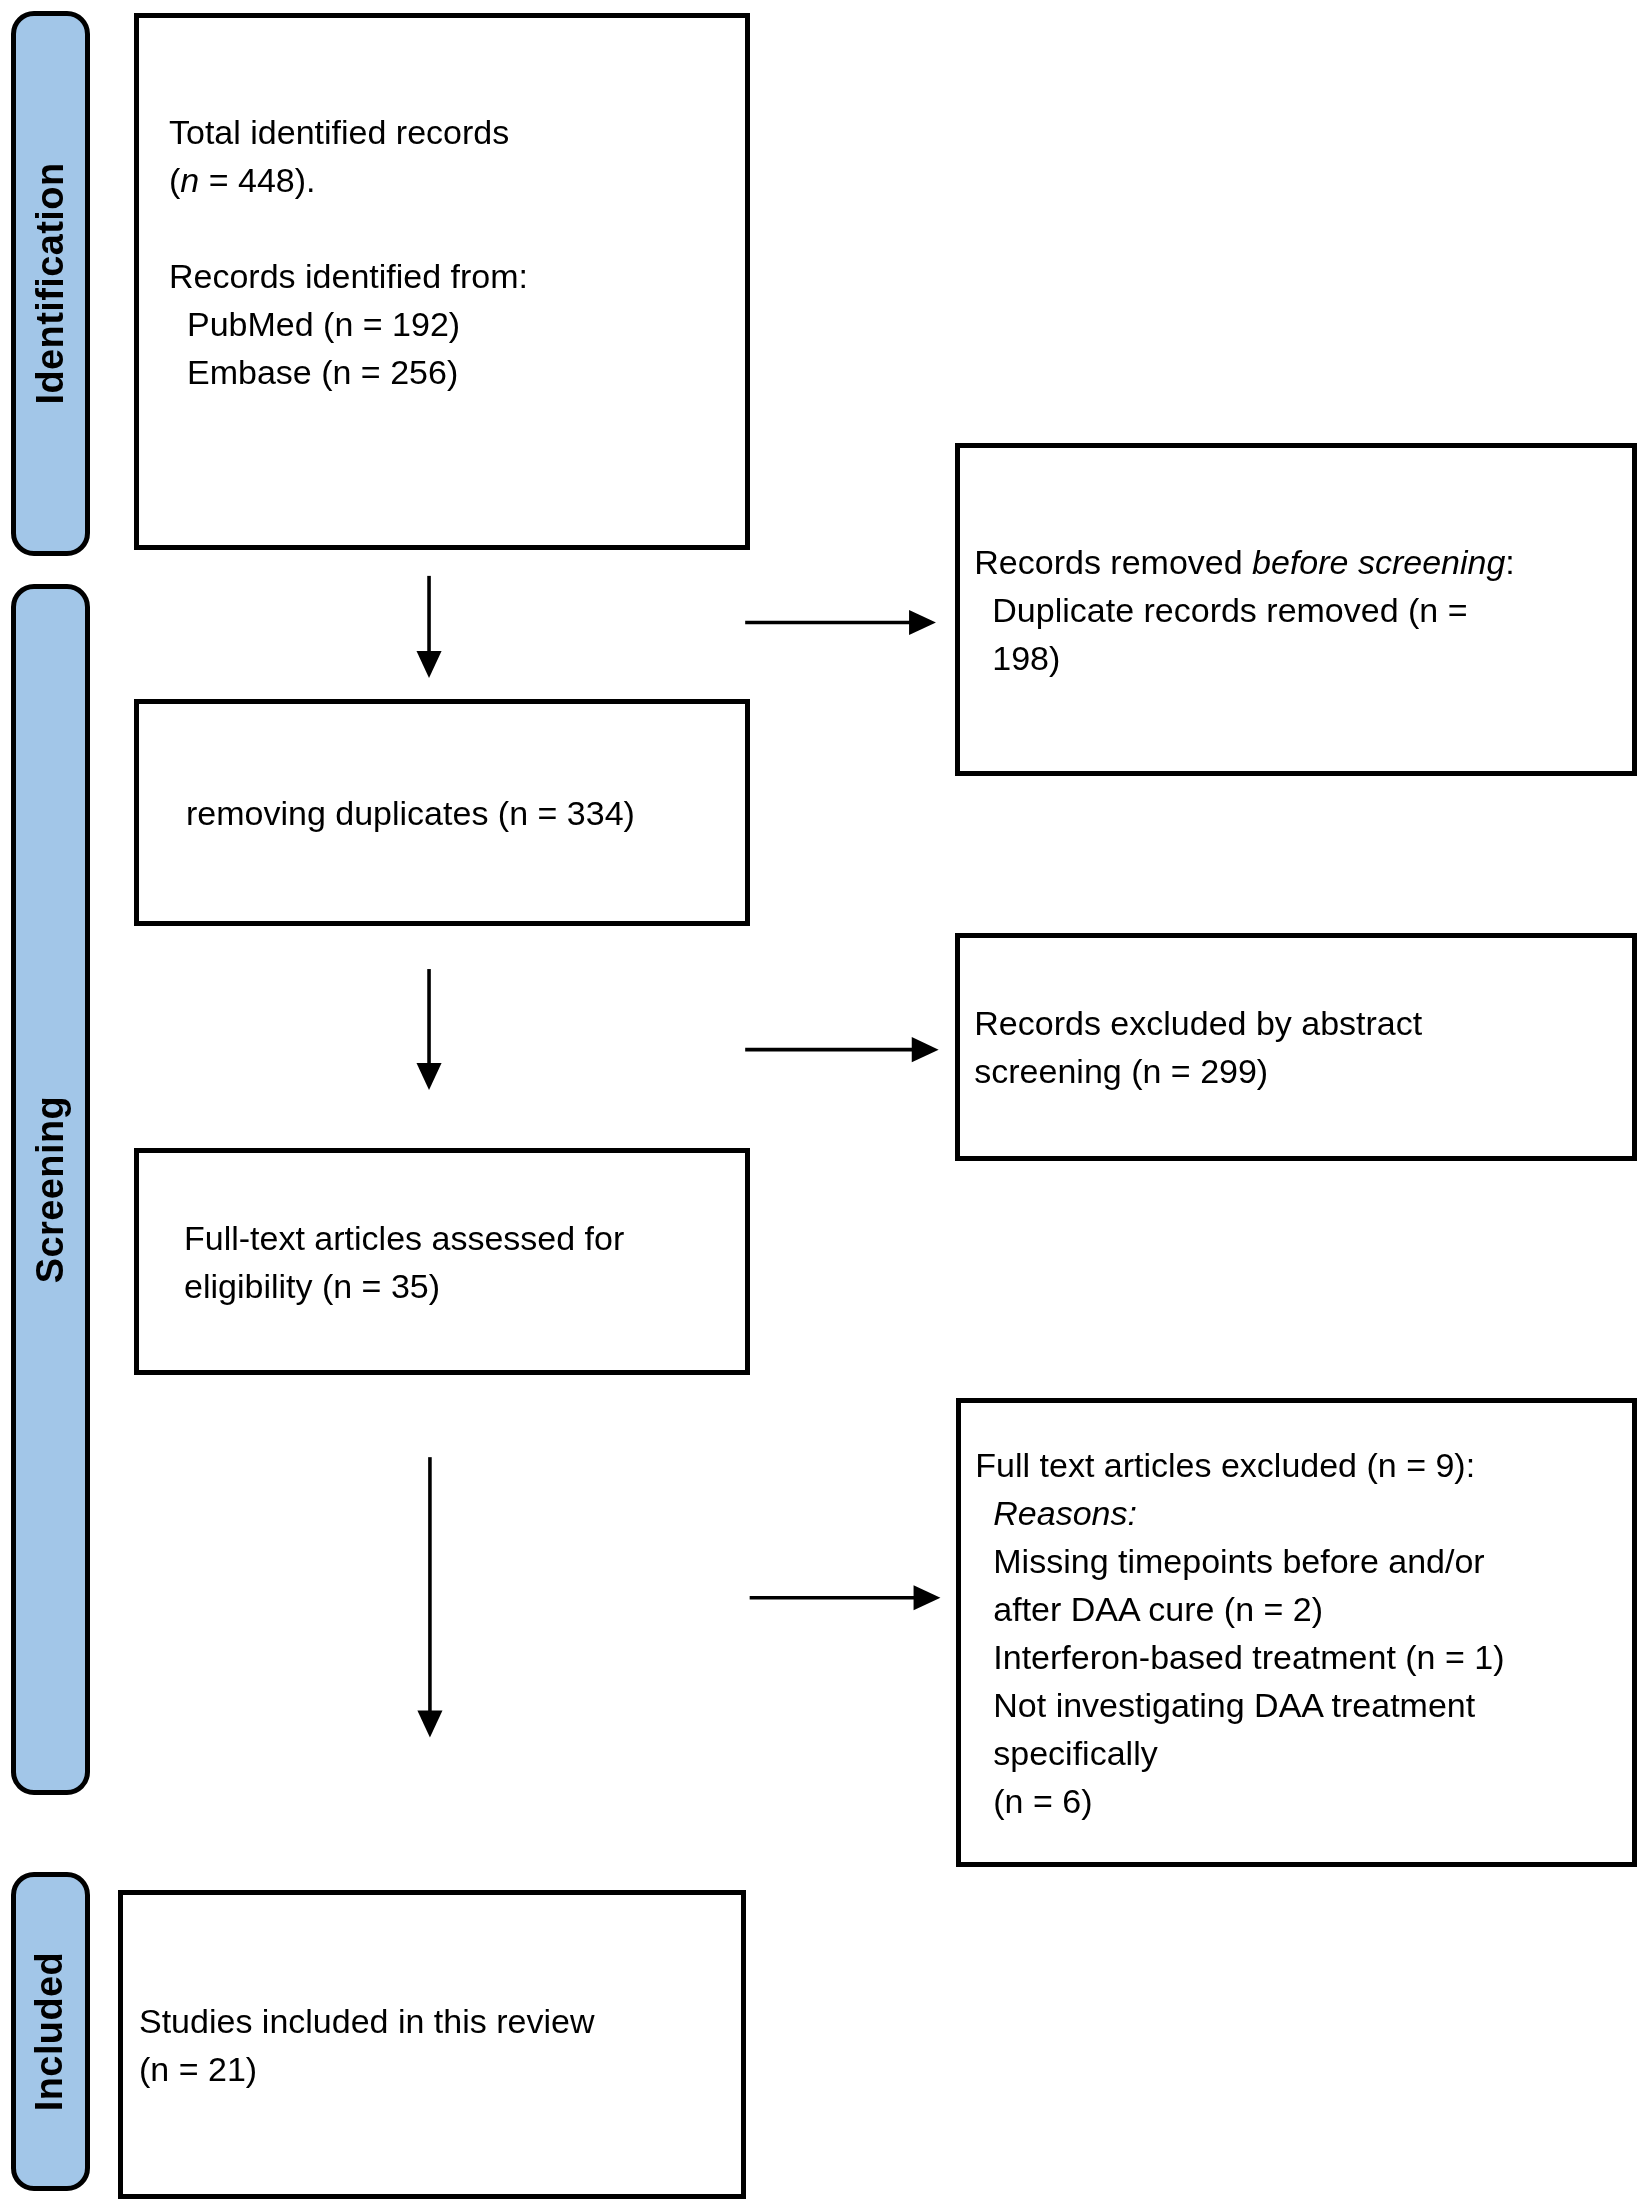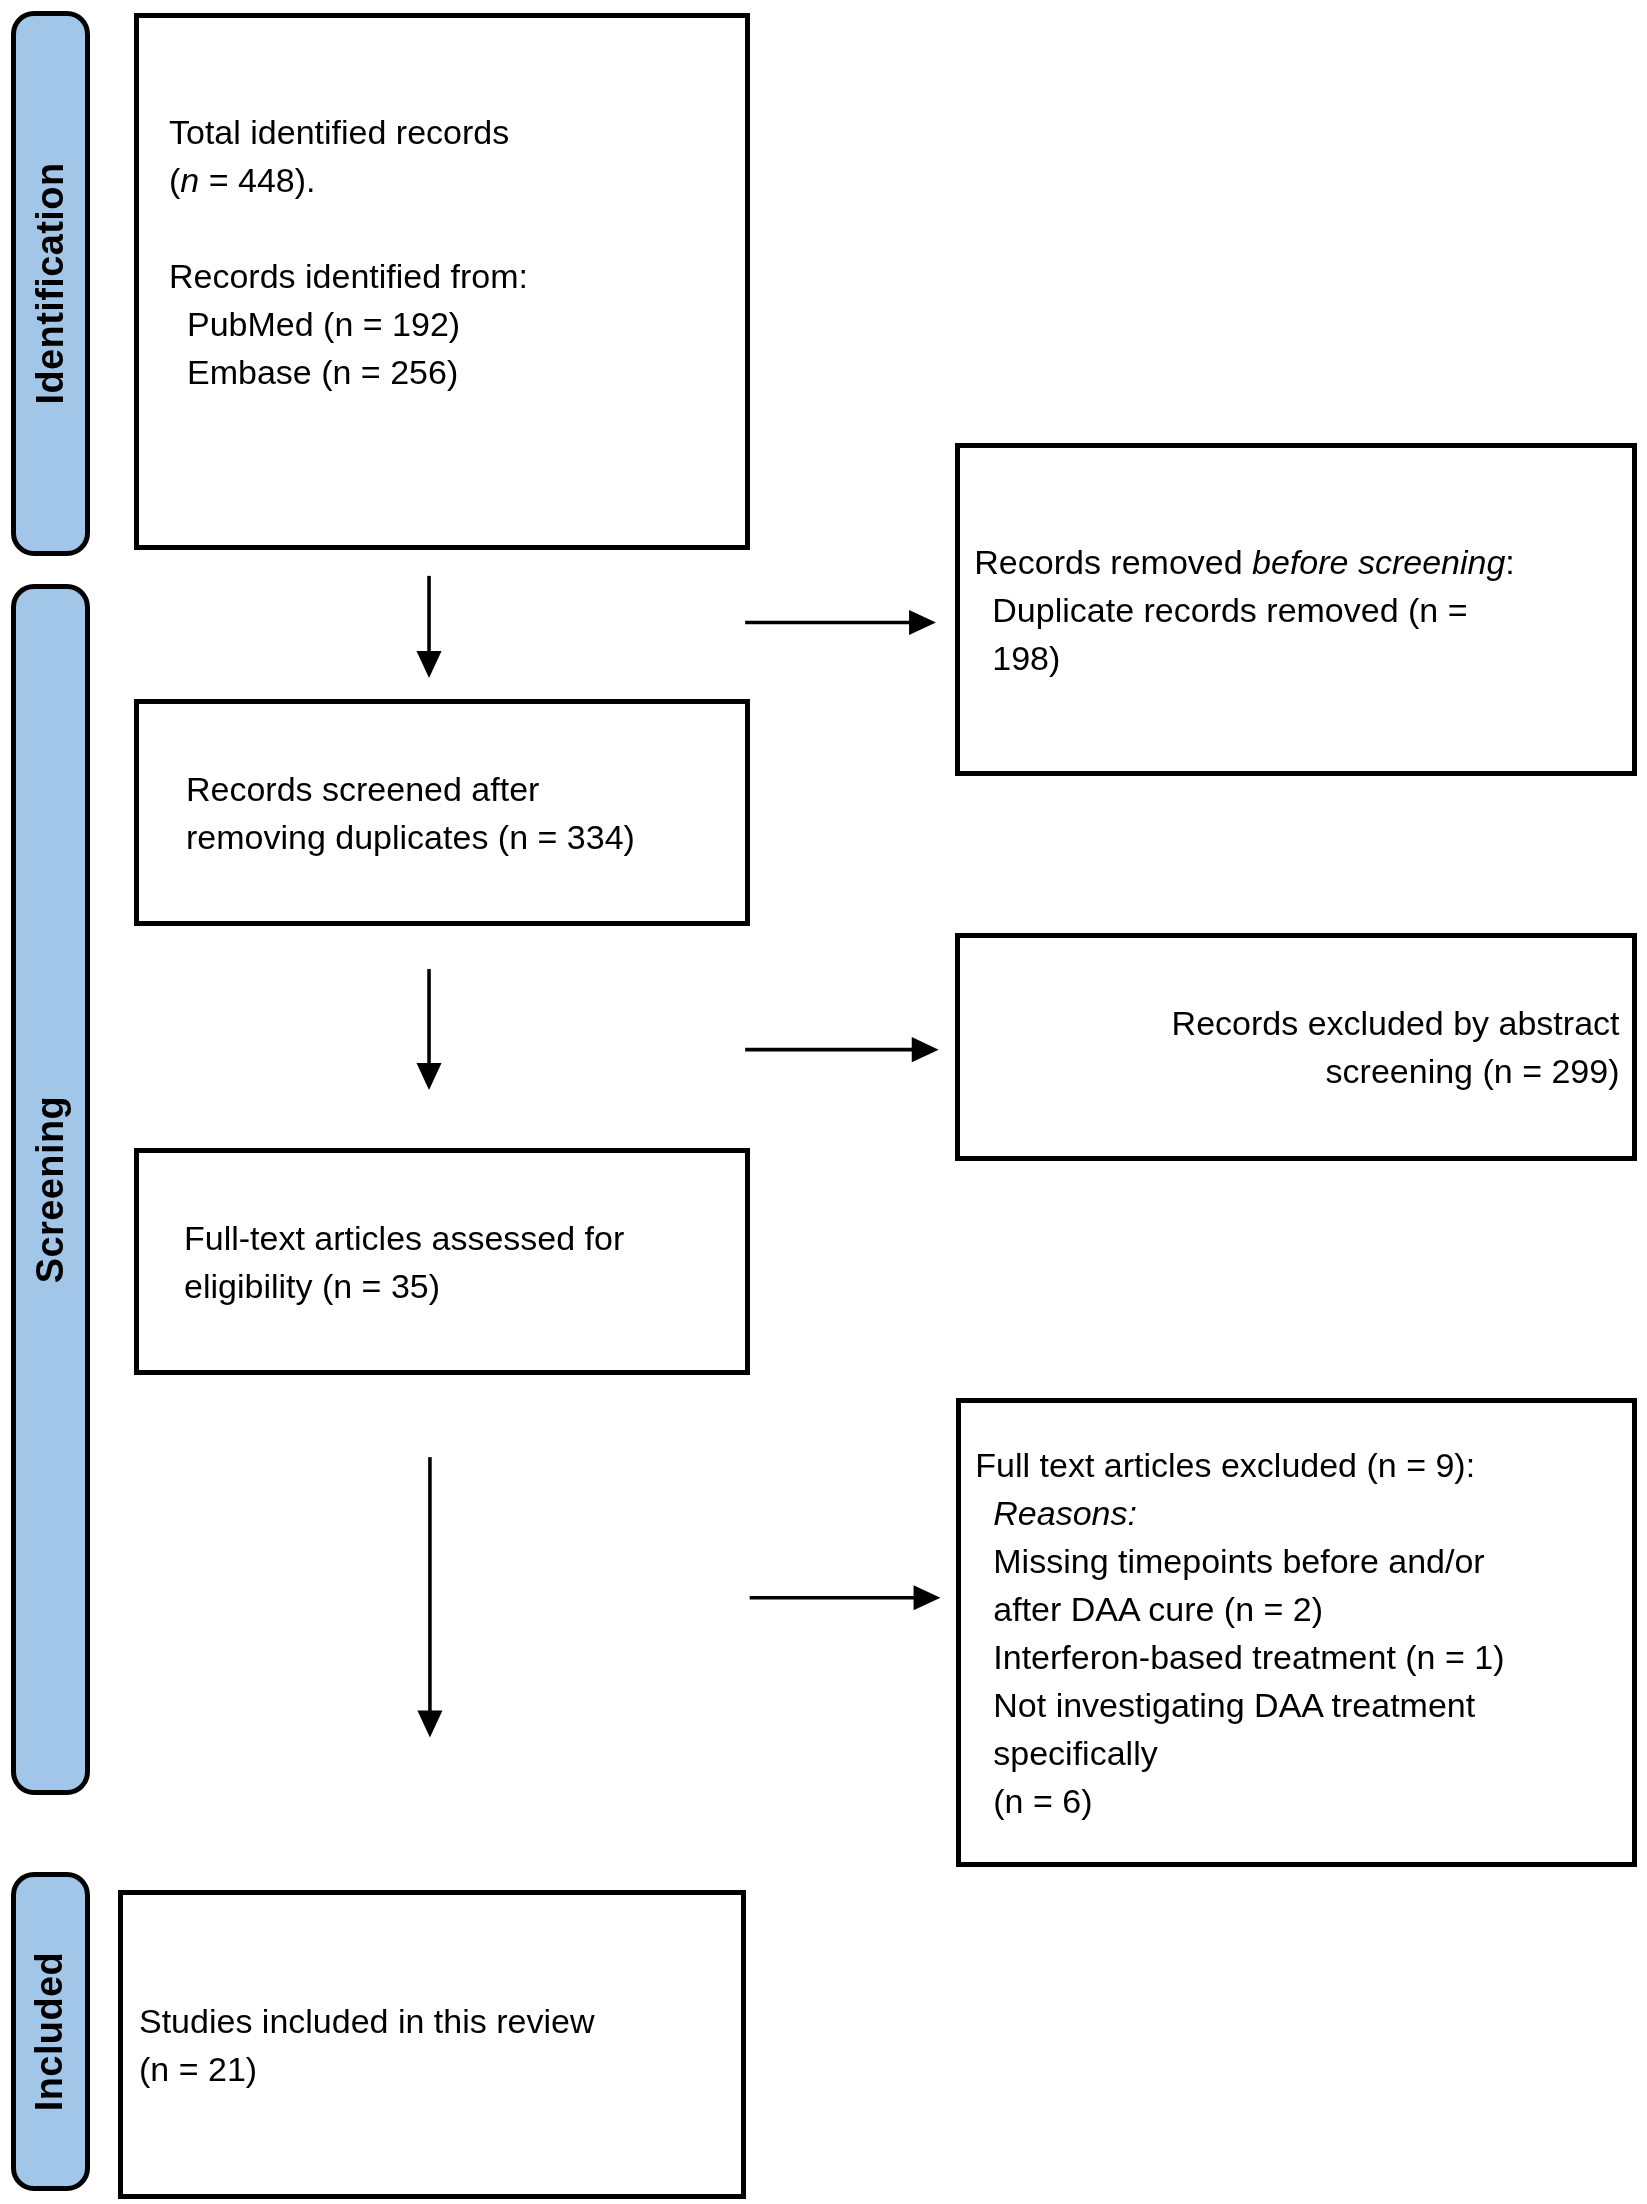--- a/index.html
+++ b/index.html
@@ -64,41 +64,40 @@
   <div class="box box-top" style="left:134px;top:13.4px;width:616px;height:537px;padding:90px 18px 0 30px;">
       <div class="line"><span>Total identified records</span></div>
       <div class="line"><span>(</span><em>n</em><span> = 448).</span></div>
       <div class="line">&nbsp;</div>
       <div class="line"><span>Records identified from:</span></div>
       <div class="line"><span class="ind">PubMed (n = 192)</span></div>
       <div class="line"><span class="ind">Embase (n = 256)</span></div>
     </div>
 
   <div class="box" style="left:134px;top:699px;width:616px;height:227px;padding:0 18px 0 47px;">
-      <div class="line"><span>Records screened after</span></div>
       <div class="line"><span>removing duplicates (n = 334)</span></div>
     </div>
 
   <div class="box" style="left:134px;top:1148px;width:616px;height:227px;padding:0 18px 0 45px;">
       <div class="line"><span>Full-text articles assessed for</span></div>
       <div class="line"><span>eligibility (n = 35)</span></div>
     </div>
 
   <div class="box" style="left:118px;top:1890px;width:628px;height:309px;padding:0 18px 0 16px;">
       <div class="line"><span>Studies included in this review</span></div>
       <div class="line"><span>(n = 21)</span></div>
     </div>
 
   <div class="box" style="left:955px;top:443px;width:682px;height:333px;padding:0 12.5px 0 14.3px;">
       <div class="line"><span>Records removed </span><em>before screening</em><span>:</span></div>
       <div class="line"><span class="ind">Duplicate records removed (n =</span></div>
       <div class="line"><span class="ind">198)</span></div>
     </div>
 
-  <div class="box" style="left:955px;top:933px;width:682px;height:228px;padding:0 12.5px 0 14.3px;text-align:right;">
+  <div class="box" style="left:955px;top:933px;width:682px;height:228px;padding:0 12.5px 0 14.3px;">
       <div class="line"><span>Records excluded by abstract</span></div>
       <div class="line"><span>screening (n = 299)</span></div>
     </div>
 
   <div class="box" style="left:956px;top:1398px;width:681px;height:469px;padding:0 12.5px 0 14.3px;">
       <div class="line"><span>Full text articles excluded (n = 9):</span></div>
       <div class="line"><em class="ind">Reasons:</em></div>
       <div class="line"><span class="ind">Missing timepoints before and/or</span></div>
       <div class="line"><span class="ind">after DAA cure (n = 2)</span></div>
       <div class="line"><span class="ind">Interferon-based treatment (n = 1)</span></div>

